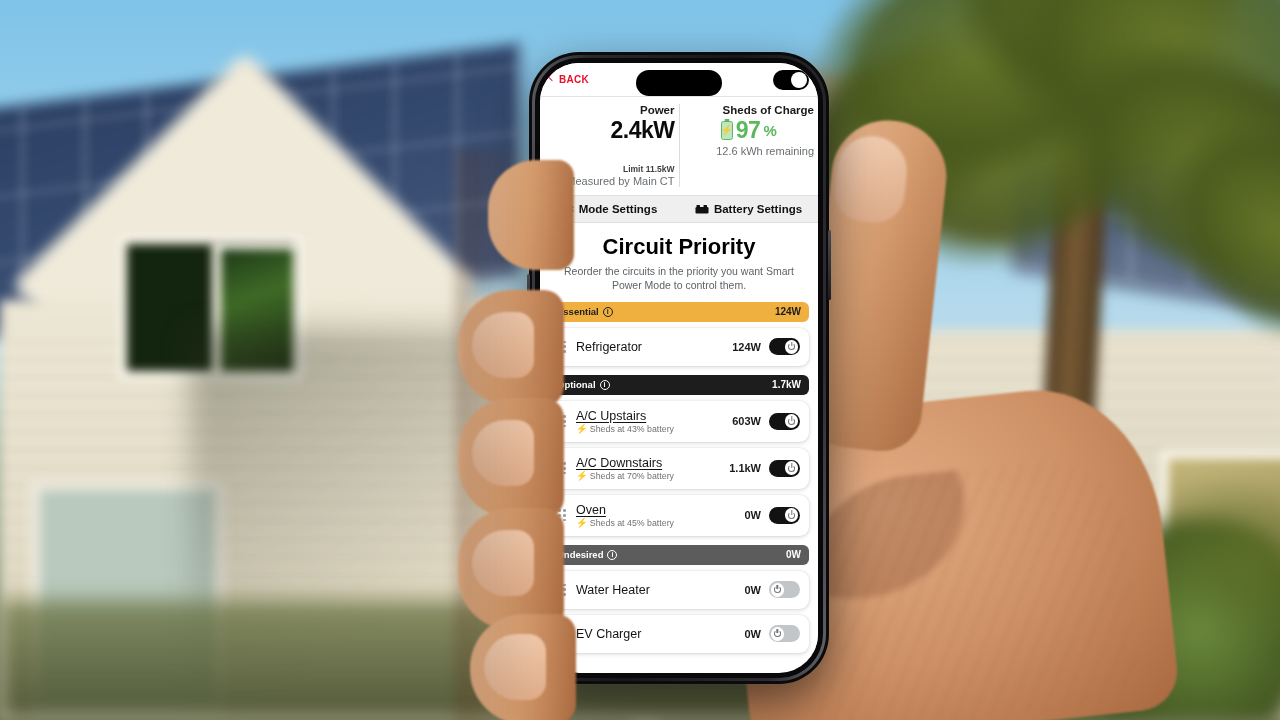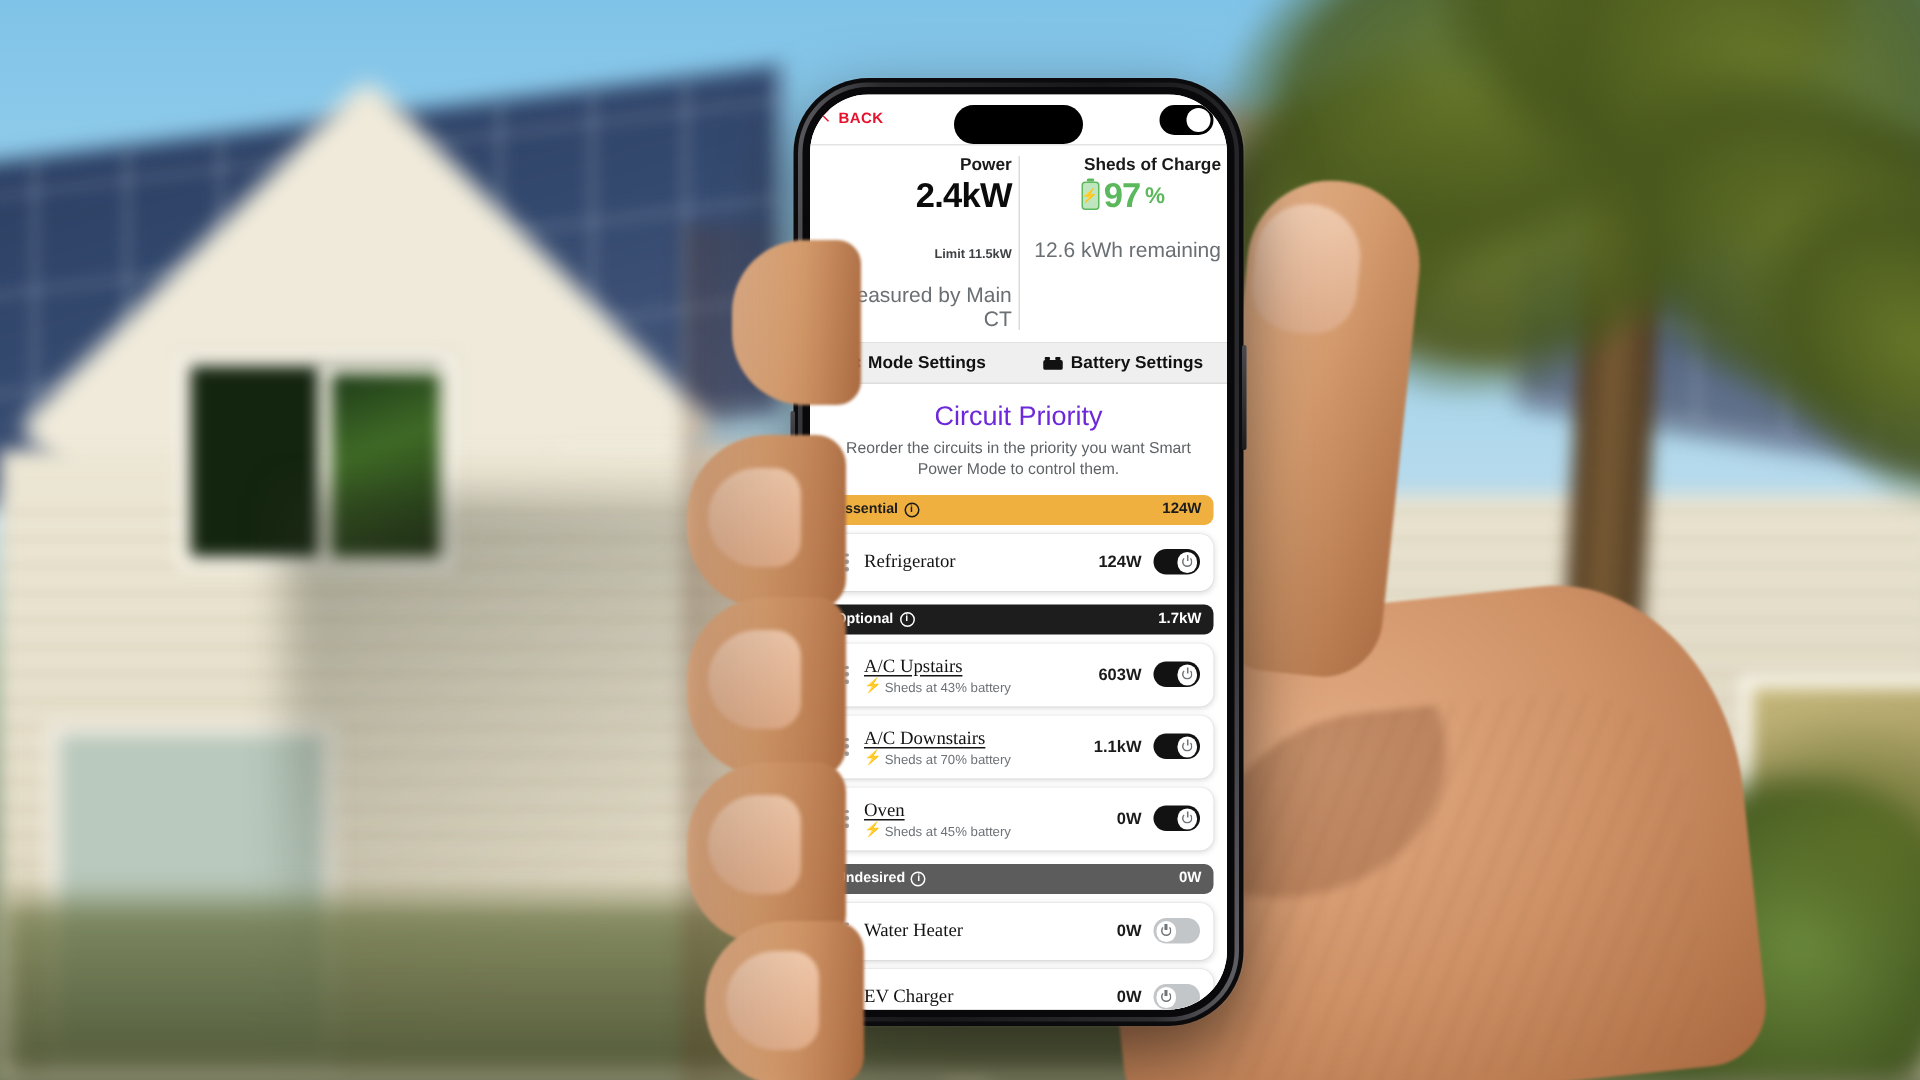--- a/index.html
+++ b/index.html
@@ -300,21 +300,21 @@
 
   .stats {
     display: flex; background: #fff; border-bottom: 1px solid #e0e0e0;
     padding: 7px 0 8px 0;
   }
   .stat { flex: 1; text-align: right; padding: 0 4px; }
   .stat + .stat { border-left: 1px solid #dcdcdc; }
   .stat-label { font-size: 11.5px; font-weight: 700; color: #1a1a1a; }
   .stat-big { font-size: 23px; font-weight: 700; color: #0b0b0b; letter-spacing: -.5px; margin-top: 1px; }
   .stat-sub1 { font-size: 8.5px; font-weight: 700; color: #3d4144; margin-top: 20px; }
-  .stat-sub2 { font-size: 14px; color: #6a6f73; margin-top: 14px; }
+  .stat-sub2 { font-size: 11px; color: #6a6f73; margin-top: 1px; }
   .soc-row { display: flex; align-items: center; justify-content: center; gap: 3px; margin-top: 1px; }
   .soc-val { font-size: 23px; font-weight: 700; color: #5cb85c; letter-spacing: -.5px; }
   .soc-pct { font-size: 15px; font-weight: 700; color: #5cb85c; }
   .batt-icon {
     width: 12px; height: 19px; border: 1.6px solid #5cb85c; border-radius: 2.5px;
     position: relative; display: flex; align-items: center; justify-content: center;
     background: #bfe6bf;
   }
   .batt-icon::before {
     content: ""; position: absolute; top: -3.5px; left: 50%; transform: translateX(-50%);
@@ -326,21 +326,21 @@
     display: flex; background: #efefef; border-bottom: 1px solid #dedede;
     padding: 7px 0;
   }
   .setting {
     flex: 1; display: flex; align-items: center; justify-content: center; gap: 5px;
     font-size: 11.5px; font-weight: 700; color: #111; cursor: pointer;
   }
   .gear-svg, .battset-svg { display: block; }
 
   .content { background: #fff; padding: 11px 9px 0 9px; }
-  .ct-title { text-align: center; font-size: 18px; font-weight: 400; color: #6d28d9; }
+  .ct-title { text-align: center; font-size: 22px; font-weight: 700; color: #000000; }
   .ct-desc {
     text-align: center; font-size: 10.5px; color: #5e6366; line-height: 1.32;
     margin-top: 5px; padding: 0 4px;
   }
 
   .group-head {
     margin-top: 9px; height: 20px; border-radius: 6px;
     display: flex; align-items: center; padding: 0 8px;
     font-size: 9.5px; font-weight: 700;
   }
@@ -360,21 +360,21 @@
     margin-top: 6px; background: #fff; border-radius: 9px;
     box-shadow: 0 1px 4px rgba(0,0,0,.16), 0 0 0 .5px rgba(0,0,0,.05);
     display: flex; align-items: center; padding: 8px 9px; min-height: 38px;
   }
   .drag {
     width: 9px; display: grid; grid-template-columns: 3px 3px; gap: 2.2px;
     margin-right: 9px; cursor: grab; flex-shrink: 0;
   }
   .drag i { width: 2.6px; height: 2.6px; background: #9aa0a4; border-radius: 50%; display: block; }
   .c-main { flex: 1; min-width: 0; }
-  .c-name { font-size: 12.5px; color: #141414; font-family: Liberation Serif, serif; }
+  .c-name { font-size: 12.5px; color: #141414; }
   .c-name.u { text-decoration: underline; text-underline-offset: 2px; }
   .c-sheds {
     font-size: 8.8px; color: #6d7276; display: flex; align-items: center; gap: 2px; margin-top: 1px;
   }
   .bolt { color: #4caf50; font-size: 9.5px; line-height: 1; }
   .c-watt { font-size: 11px; font-weight: 700; color: #1a1a1a; margin-right: 8px; white-space: nowrap; }
   .sw {
     width: 31px; height: 17px; border-radius: 9px; position: relative; flex-shrink: 0; cursor: pointer;
   }
   .sw .knob {

